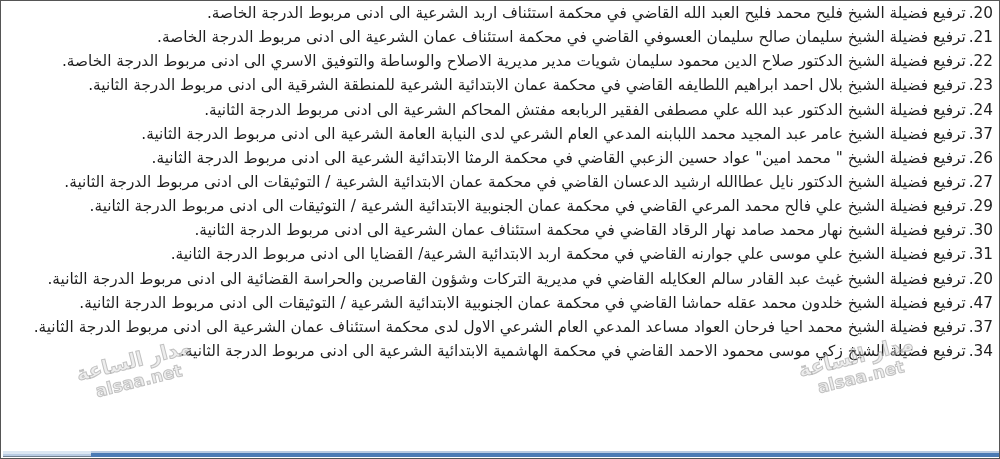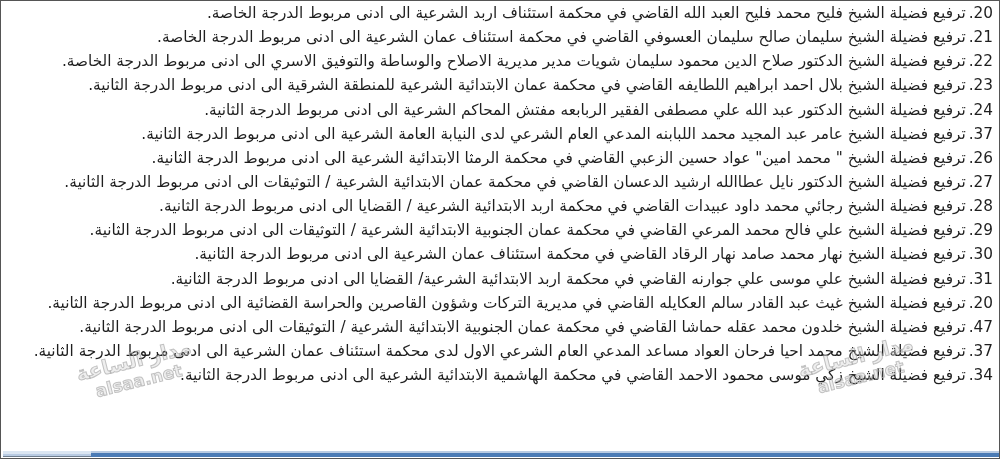--- a/index.html
+++ b/index.html
@@ -89,21 +89,20 @@
     <div class="line"><span class="num">23.</span><span class="txt">ترفيع فضيلة الشيخ بلال احمد ابراهيم اللطايفه القاضي في محكمة عمان الابتدائية الشرعية للمنطقة الشرقية الى ادنى مربوط الدرجة الثانية.</span></div>
 
     <div class="line"><span class="num">24.</span><span class="txt">ترفيع فضيلة الشيخ الدكتور عبد الله علي مصطفى الفقير الربابعه مفتش المحاكم الشرعية الى ادنى مربوط الدرجة الثانية.</span></div>
 
     <div class="line"><span class="num">37.</span><span class="txt">ترفيع فضيلة الشيخ عامر عبد المجيد محمد اللبابنه المدعي العام الشرعي لدى النيابة العامة الشرعية الى ادنى مربوط الدرجة الثانية.</span></div>
 
     <div class="line"><span class="num">26.</span><span class="txt">ترفيع فضيلة الشيخ " محمد امين" عواد حسين الزعبي القاضي في محكمة الرمثا الابتدائية الشرعية الى ادنى مربوط الدرجة الثانية.</span></div>
 
     <div class="line"><span class="num">27.</span><span class="txt">ترفيع فضيلة الشيخ الدكتور نايل عطاالله ارشيد الدعسان القاضي في محكمة عمان الابتدائية الشرعية / التوثيقات الى ادنى مربوط الدرجة الثانية.</span></div>
 
-    <div class="line"><span class="num">28.</span><span class="txt">ترفيع فضيلة الشيخ رجائي محمد داود عبيدات القاضي في محكمة اربد الابتدائية الشرعية / القضايا الى ادنى مربوط الدرجة الثانية.</span></div>
 
     <div class="line"><span class="num">29.</span><span class="txt">ترفيع فضيلة الشيخ علي فالح محمد المرعي القاضي في محكمة عمان الجنوبية الابتدائية الشرعية / التوثيقات الى ادنى مربوط الدرجة الثانية.</span></div>
 
     <div class="line"><span class="num">30.</span><span class="txt">ترفيع فضيلة الشيخ نهار محمد صامد نهار الرقاد القاضي في محكمة استئناف عمان الشرعية الى ادنى مربوط الدرجة الثانية.</span></div>
 
     <div class="line"><span class="num">31.</span><span class="txt">ترفيع فضيلة الشيخ علي موسى علي جوارنه القاضي في محكمة اربد الابتدائية الشرعية/ القضايا الى ادنى مربوط الدرجة الثانية.</span></div>
 
 
 
     <div class="line"><span class="num">20.</span><span class="txt">ترفيع فضيلة الشيخ غيث عبد القادر سالم العكايله القاضي في مديرية التركات وشؤون القاصرين والحراسة القضائية الى ادنى مربوط الدرجة الثانية.</span></div>

